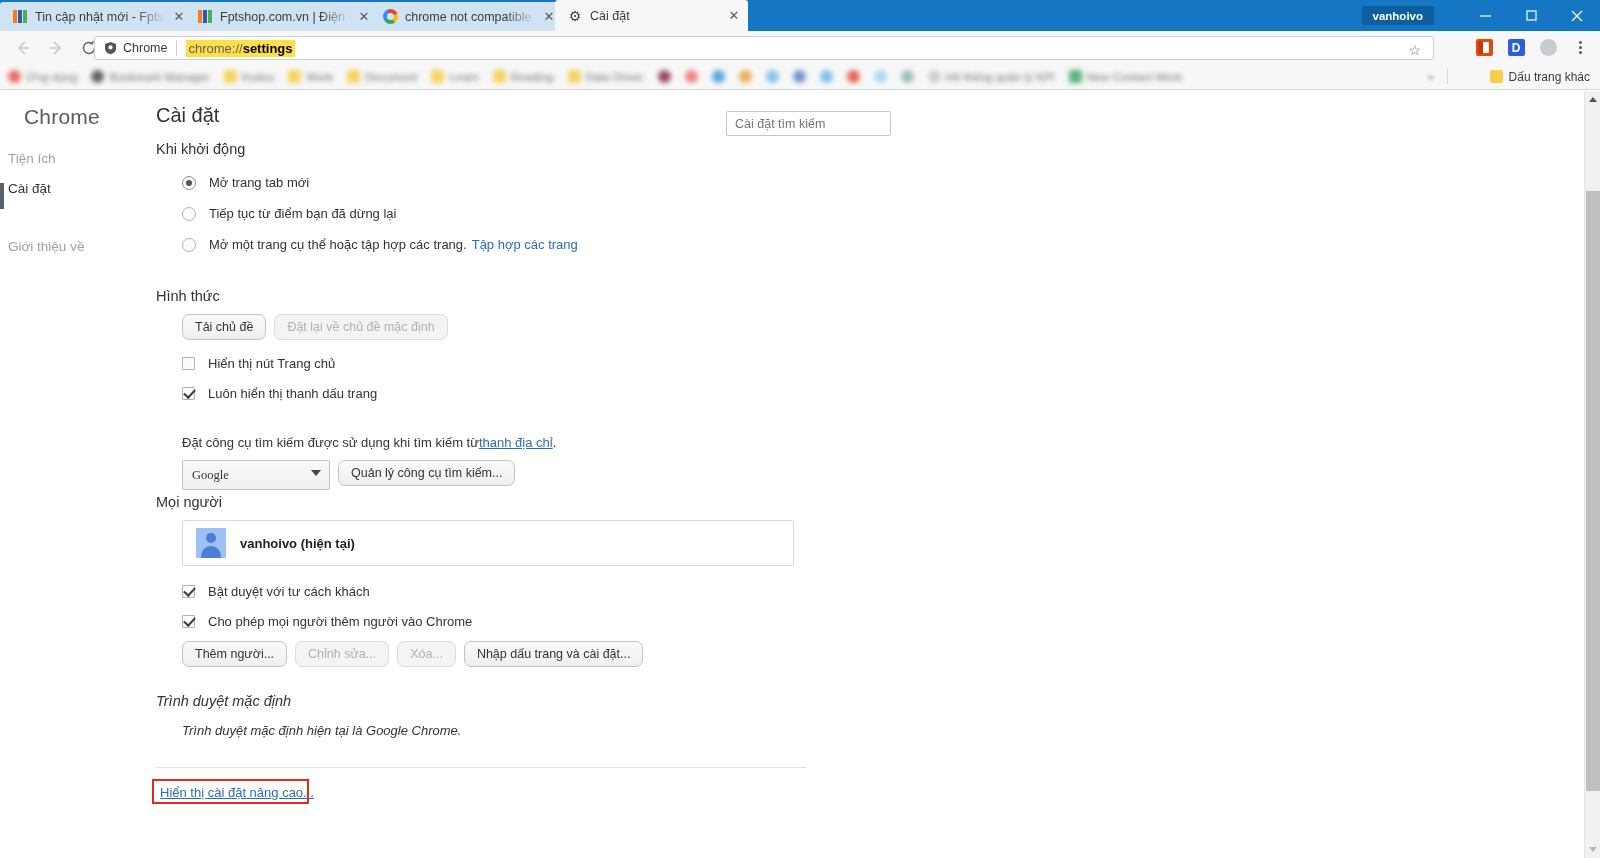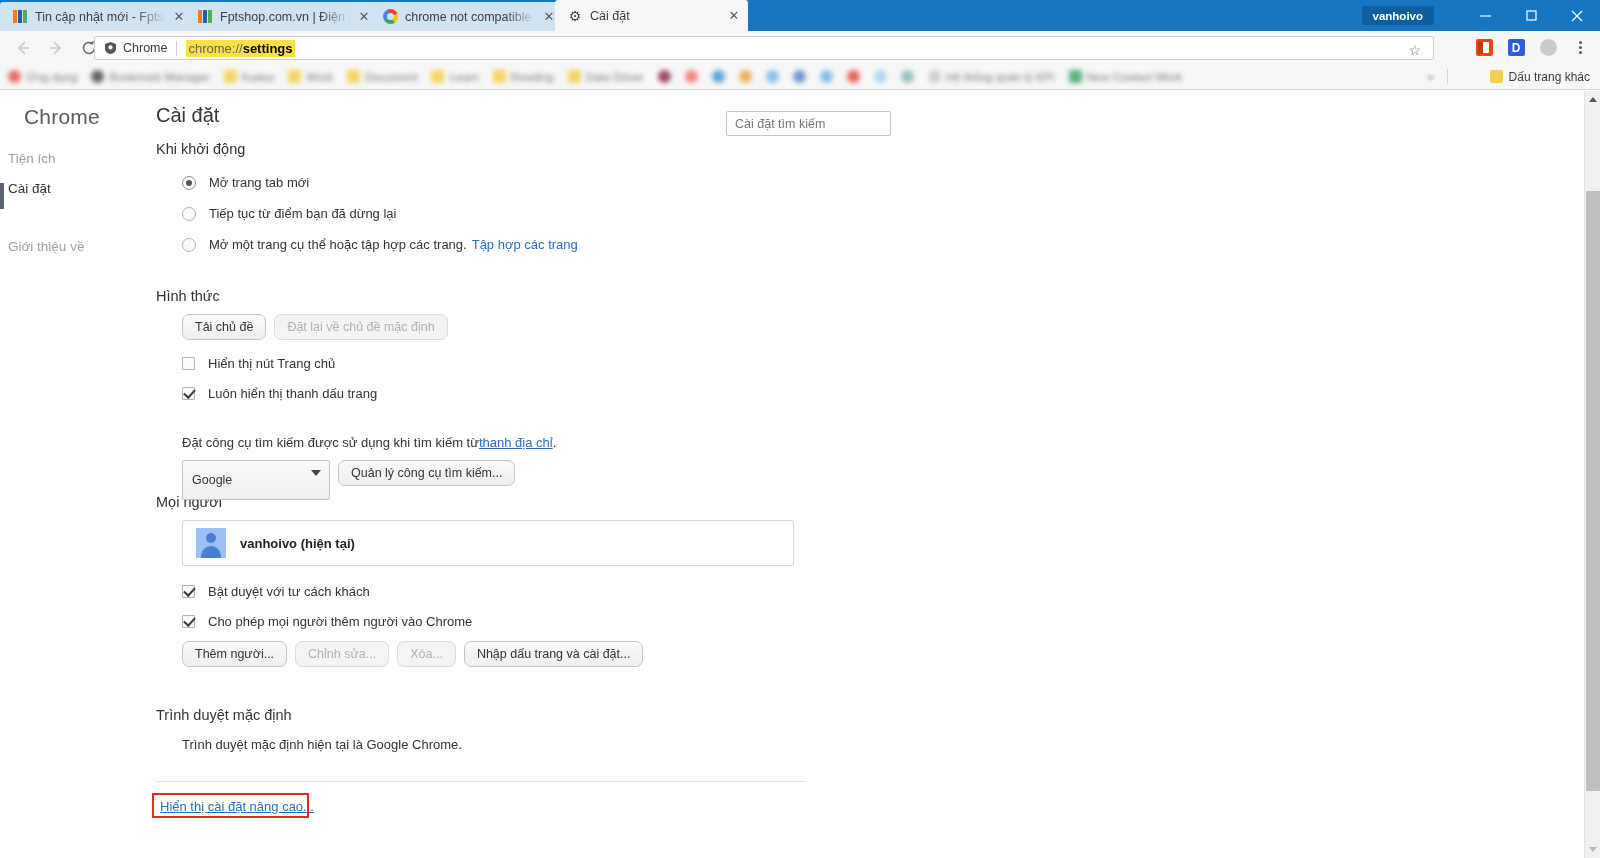--- a/index.html
+++ b/index.html
@@ -169,23 +169,23 @@
   .btnrow { display:flex; align-items:center; gap:8px; margin-top:2px; }
   .btn {
     height:26px; padding:0 12px; font-size:12.5px; color:#333;
     background:linear-gradient(#fafafa,#efefef); border:1px solid #c3c3c3; border-radius:7px;
     display:flex; align-items:center; font-family:"Liberation Sans", sans-serif; white-space:nowrap;
   }
   .btn.disabled { color:#b0b0b0; background:#f4f4f4; border-color:#dcdcdc; }
 
   .selectwrap { position:relative; width:148px; height:26px; }
   .sel {
-    width:148px; height:40px; padding:0 9px; font-size:12.5px; color:#333;
+    width:148px; height:30px; padding:0 9px; font-size:12.5px; color:#333;
     background:linear-gradient(#fafafa,#efefef); border:1px solid #c3c3c3; border-radius:2px;
-    display:flex; align-items:center; font-family:Liberation Sans, sans-serif;
+    display:flex; align-items:center; font-family:Liberation Serif, serif;
   }
   .sel-arrow {
     position:absolute; right:9px; top:10px; width:0; height:0;
     border-left:5px solid transparent; border-right:5px solid transparent; border-top:6px solid #444;
   }
 
   .profcard {
     width:612px; height:46px; border:1px solid #d8d8d8; border-radius:2px;
     display:flex; align-items:center; padding-left:13px; margin-top:2px; background:#fff;
   }
@@ -517,21 +517,21 @@
           <div class="btnrow" style="margin-top:5px;">
             <button class="btn">Thêm người...</button>
             <button class="btn disabled">Chỉnh sửa...</button>
             <button class="btn disabled">Xóa...</button>
             <button class="btn">Nhập dấu trang và cài đặt...</button>
           </div>
         </div>
       </div>
 
       
-      <div class="sect" style="margin-top:40px;">
+      <div class="sect" style="margin-top:26px;font-style:italic;">
         <div class="sect-title">Trình duyệt mặc định</div>
         <div class="sect-body">
           <div class="row" style="min-height:22px;">Trình duyệt mặc định hiện tại là Google Chrome.</div>
         </div>
       </div>
 
       <div class="hr"></div>
 
       <div class="advlink-wrap">
         <a class="advlink" href="#">Hiển thị cài đặt nâng cao...</a>

